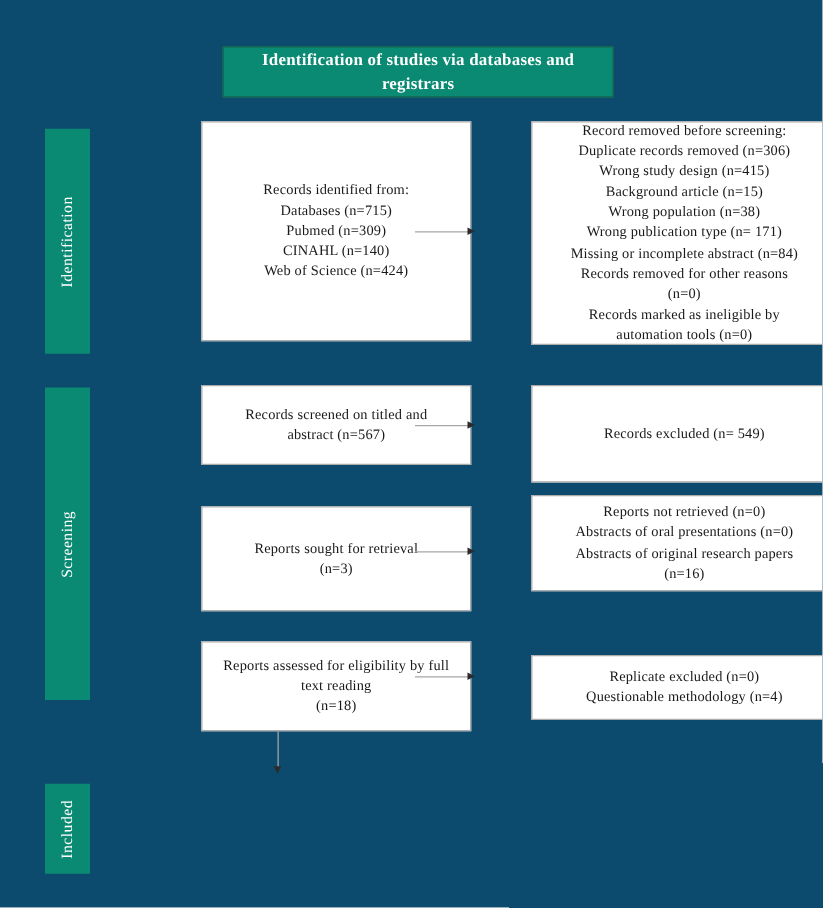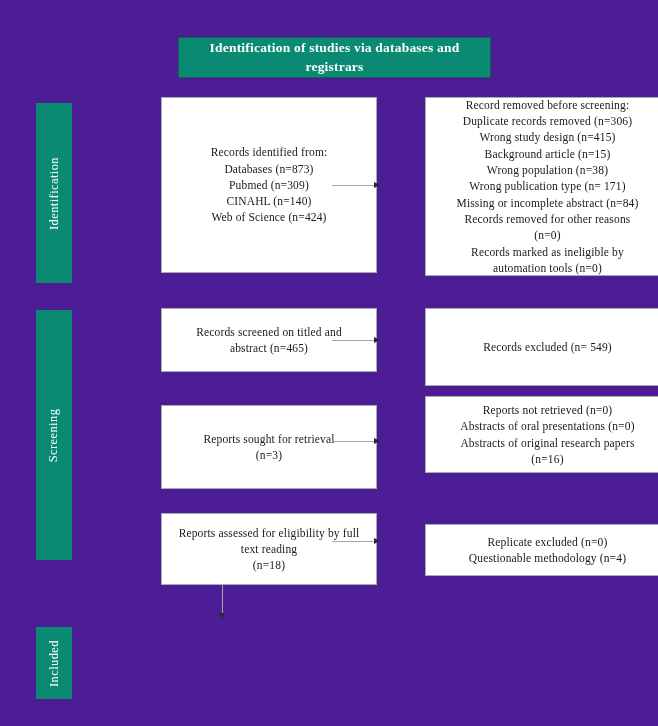--- a/index.html
+++ b/index.html
@@ -7,21 +7,21 @@
     --teal-border:#14604f;
     --box-border:#ababab;
     --connector:#a6a6a6;
     --arrowhead:#2b2b2b;
     --text:#191919;
   }
   html,body{margin:0;padding:0;background:#ffffff;}
   .page{
     position:relative;
     width:658px;height:726px;
-    background:#4c1d95;
+    background:#0c4a6e;
     font-family:"Liberation Serif","DejaVu Serif",serif;
     overflow:hidden;
   }
   .title-box{
     position:absolute;left:178px;top:37px;width:313px;height:41px;
     background:var(--teal);
     border:1px solid var(--teal-border);
     box-sizing:border-box;
     display:flex;align-items:center;justify-content:center;
     color:#ffffff;font-weight:bold;font-size:13.5px;line-height:1.35;
@@ -98,42 +98,42 @@
   </div>
   <div class="bar bar-screening">
     <span>Screening</span>
   </div>
   <div class="bar bar-included">
     <span>Included</span>
   </div>
 
   <div class="box col-left box-a">
     <span>Records identified from:
-Databases (n=873)
+Databases (n=715)
 Pubmed (n=309)
 CINAHL (n=140)
 Web of Science (n=424)</span>
   </div>
   <div class="box col-right box-b">
     <span>Record removed before screening:
 Duplicate records removed (n=306)
 Wrong study design (n=415)
 Background article (n=15)
 Wrong population (n=38)
 Wrong publication type (n= 171)
 Missing or incomplete abstract (n=84)
 Records removed for other reasons
 (n=0)
 Records marked as ineligible by
 automation tools (n=0)</span>
   </div>
 
   <div class="box col-left box-c">
     <span>Records screened on titled and
-abstract (n=465)</span>
+abstract (n=567)</span>
   </div>
   <div class="box col-right box-d">
     <span>Records excluded (n= 549)</span>
   </div>
 
   <div class="box col-left box-e">
     <span>Reports sought for retrieval
 (n=3)</span>
   </div>
   <div class="box col-right box-f">

